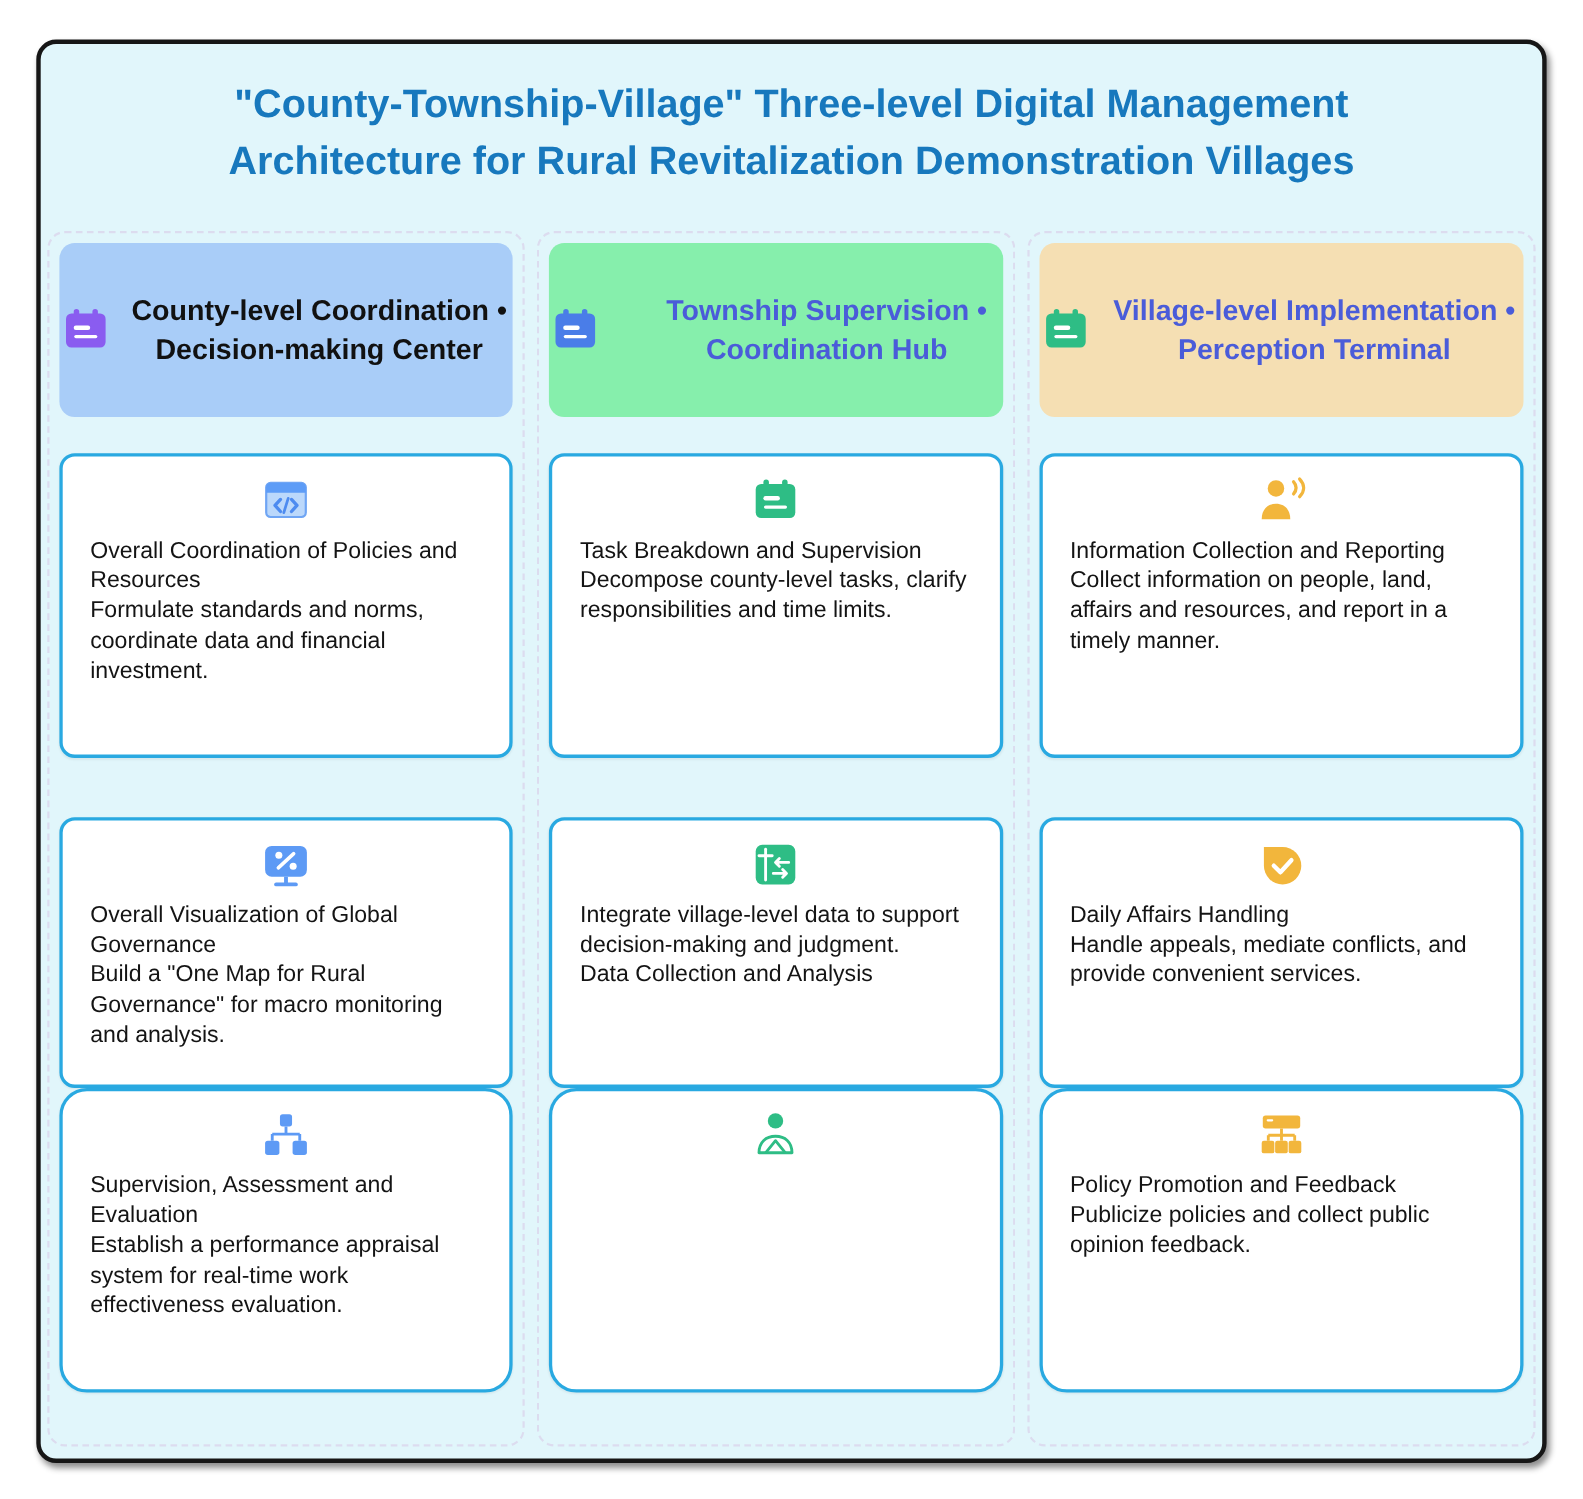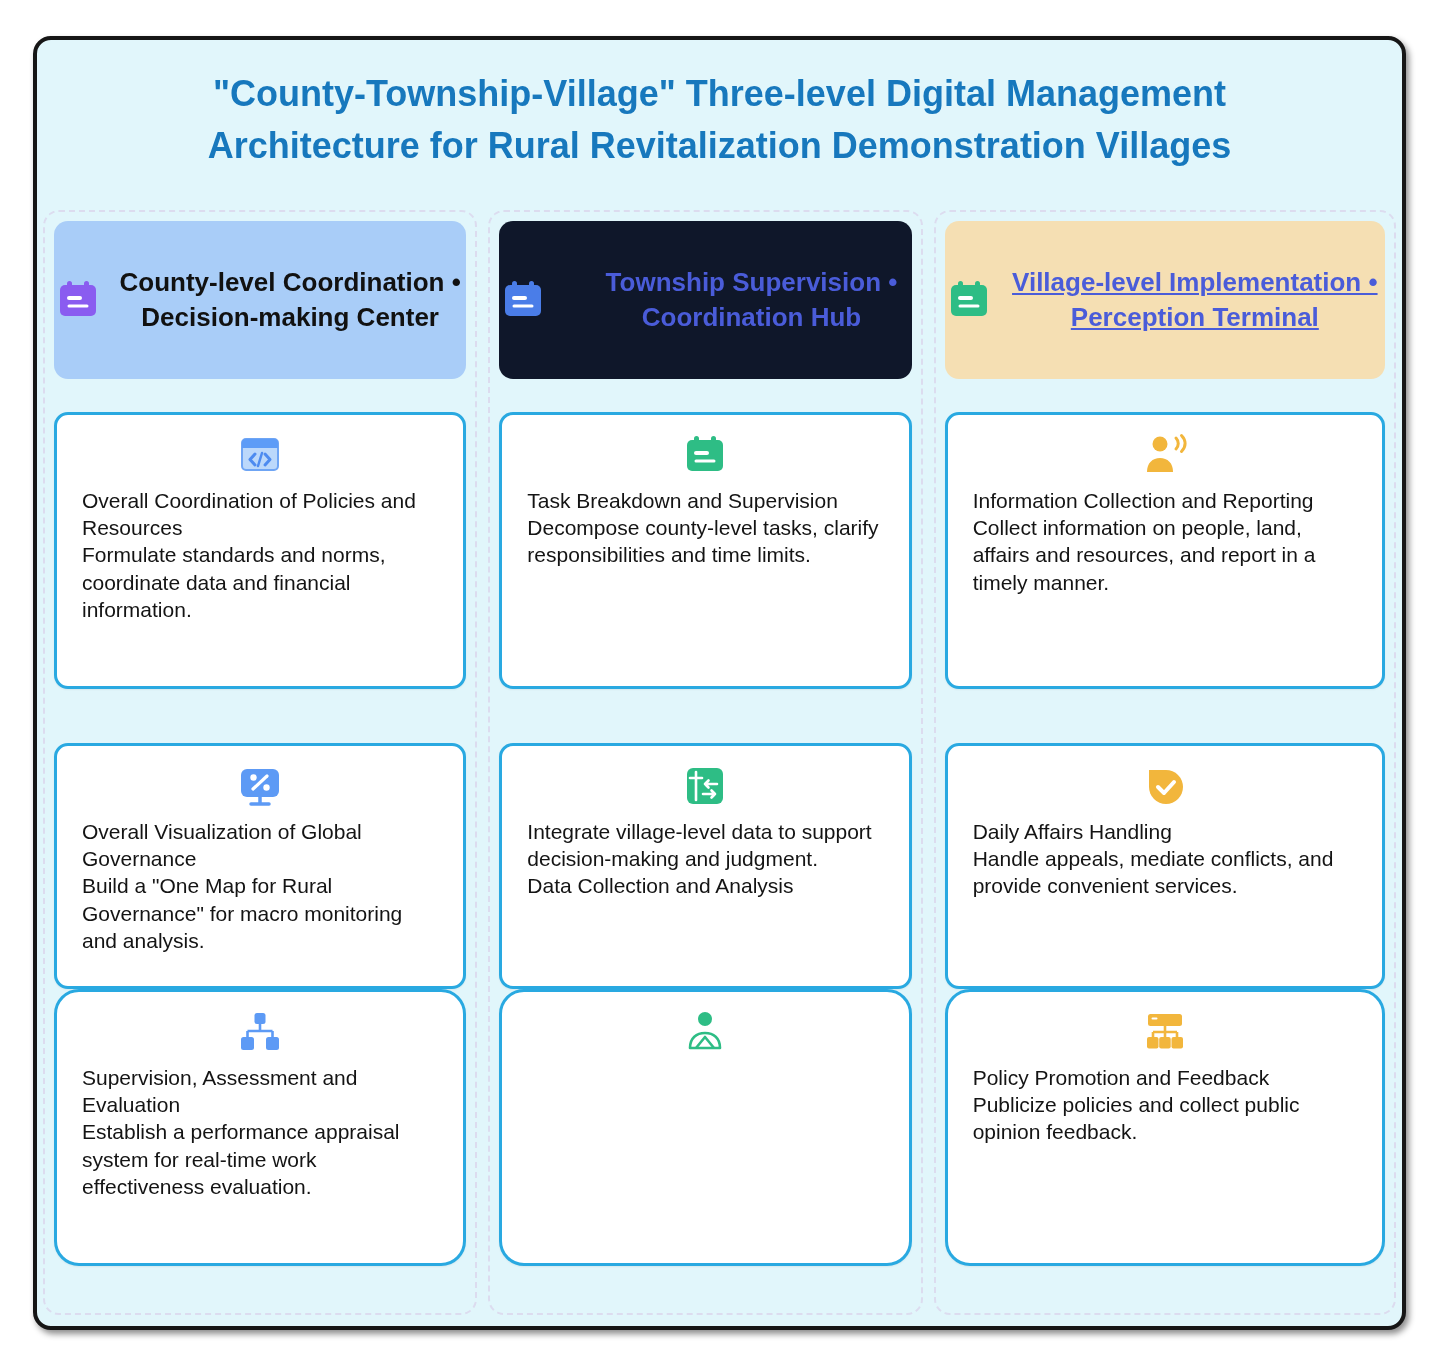--- a/index.html
+++ b/index.html
@@ -20,24 +20,24 @@
   .column{
     border:2px dashed #dcdcef;border-radius:16px;
     padding:9px 9px 12px 9px;box-sizing:border-box;
   }
   .header{
     height:158px;border-radius:14px;margin-bottom:33px;box-sizing:border-box;
     display:flex;flex-direction:row;align-items:center;justify-content:center;gap:12px;
     text-align:center;font-weight:bold;font-size:26px;line-height:1.32;
   }
   .header-county{background:#a9cdf8;color:#111111;}
-  .header-township{background:#0f172a;color:#4a5cd9;gap:44px;}
+  .header-township{background:#86efac;color:#4a5cd9;gap:44px;}
   .header-village{background:#f5dfb3;color:#4a5cd9;}
   .header .header-label{max-width:362px;}
-  .header-village .header-label{max-width:412px;text-decoration:underline;}
+  .header-village .header-label{max-width:412px;}
   .card{
     background:#ffffff;border:3px solid #29a9e1;border-radius:14px;
     box-sizing:border-box;padding:16px 25px 10px 25px;
     box-shadow:0 1px 2px rgba(0,0,0,0.06);
   }
   .row1{height:277px;margin-bottom:54px;}
   .row2{height:246px;}
   .row3{height:277px;margin-bottom:0;border-radius:25px;}
   .icon{display:flex;justify-content:center;align-items:center;}
   .card .icon{margin-bottom:8px;}
@@ -70,21 +70,21 @@
           <svg width="48" height="48" viewBox="0 0 48 48">
             <rect x="6" y="8" width="36" height="31" rx="4" fill="#bbd8fb" stroke="#6fa5f4" stroke-width="2"></rect>
             <path d="M6 12 a4 4 0 0 1 4 -4 h28 a4 4 0 0 1 4 4 v5 h-36 z" fill="#5d9cf7"></path>
             <path d="M19 23 l-5 5.5 5 5.5" stroke="#4d8bf0" stroke-width="3" fill="none" stroke-linecap="round" stroke-linejoin="round"></path>
             <path d="M29 23 l5 5.5 -5 5.5" stroke="#4d8bf0" stroke-width="3" fill="none" stroke-linecap="round" stroke-linejoin="round"></path>
             <path d="M26 22 l-4 13" stroke="#4d8bf0" stroke-width="2.5" stroke-linecap="round"></path>
           </svg>
         </span>
         <div class="card-text">
           <div>Overall Coordination of Policies and Resources</div>
-          <div>Formulate standards and norms, coordinate data and financial information.</div>
+          <div>Formulate standards and norms, coordinate data and financial investment.</div>
         </div>
       </div>
 
       <div class="card row2">
         <span class="icon">
           <svg width="48" height="48" viewBox="0 0 48 48">
             <rect x="5" y="7" width="38" height="28" rx="6" fill="#5d9af5"></rect>
             <path d="M24 35 v6" stroke="#5d9af5" stroke-width="3.5"></path>
             <path d="M15 42 h18" stroke="#5d9af5" stroke-width="3.5" stroke-linecap="round"></path>
             <path d="M17 27 L31 14" stroke="#ffffff" stroke-width="3.2" stroke-linecap="round"></path>

